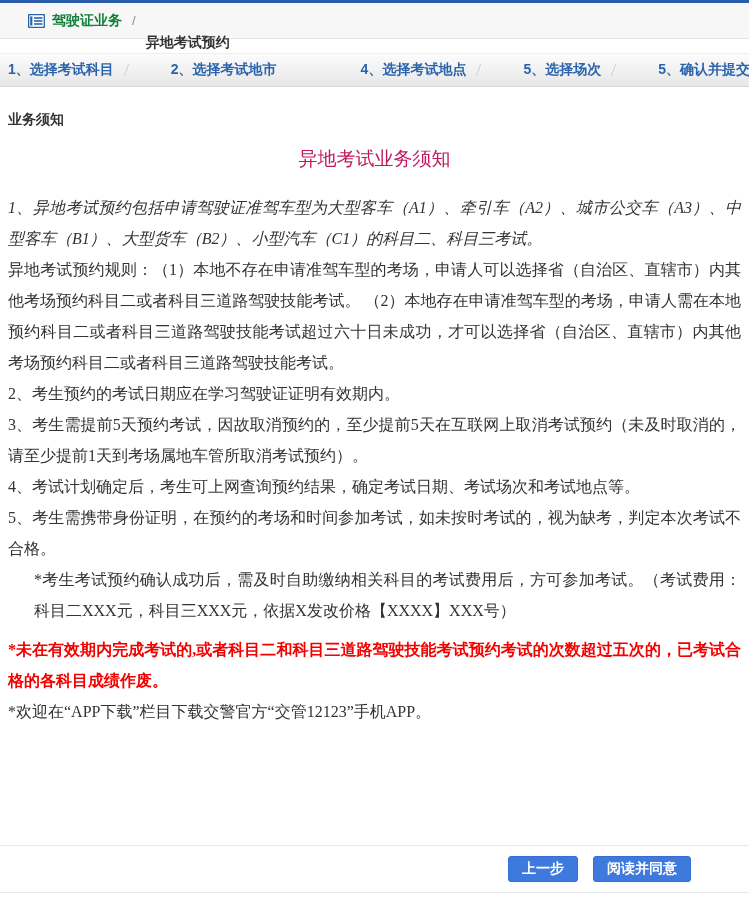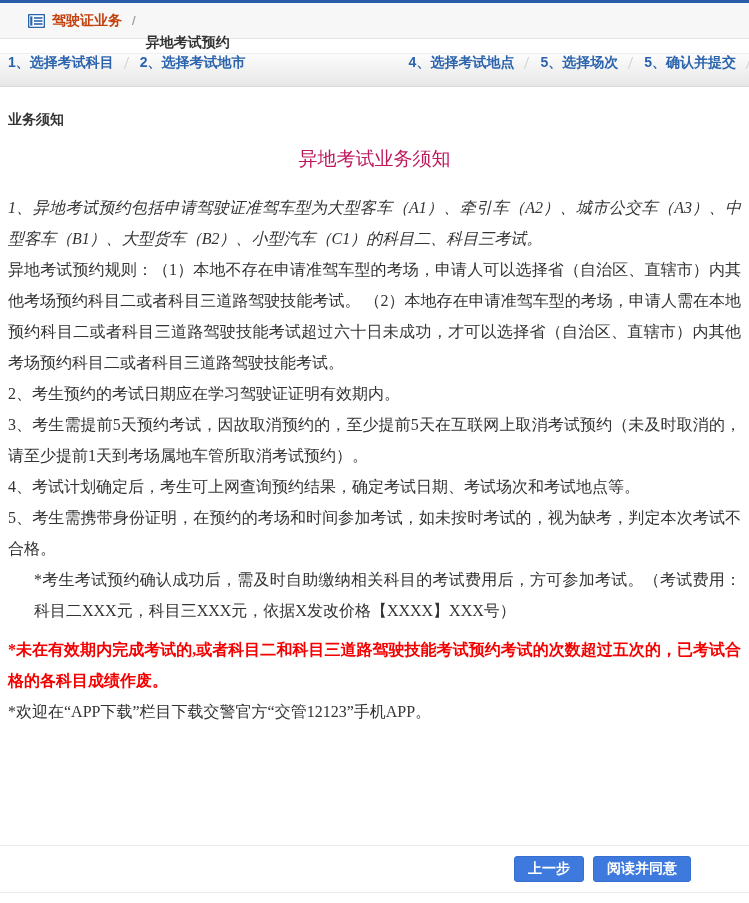--- a/index.html
+++ b/index.html
@@ -3,27 +3,27 @@
 <meta charset="utf-8">
 <style>
   html,body{margin:0;padding:0;background:#fff;}
   .page{width:749px;height:903px;position:relative;background:#fff;overflow:hidden;
         font-family:"Liberation Sans",sans-serif;}
   .topline{height:3px;background:#2a5caa;}
   
   .bc-bar{height:35px;background:#f7f7f7;border-bottom:1px solid #e4e4e4;
           display:flex;align-items:center;padding-left:28px;}
   .bc-icon{width:17px;height:14px;margin-right:7px;flex:0 0 auto;}
-  .bc-section{color:#c2410c;font-weight:bold;font-size:14px;text-decoration:none;cursor:pointer;}
+  .bc-section{color:#15803d;font-weight:bold;font-size:14px;text-decoration:none;cursor:pointer;}
   .bc-sep{color:#8a8a8a;font-size:13px;margin:0 10px;}
   .bc-current{color:#333;font-weight:bold;font-size:14px;margin-top:44px;}
   
   .steps{margin-top:14px;height:32px;background:linear-gradient(#fcfcfc,#e7e7e7);
          border-top:1px solid #efefef;border-bottom:1px solid #d9d9d9;
-         display:flex;align-items:flex-start;font-size:14px;font-weight:bold;color:#2b64ad;}
+         display:flex;align-items:center;font-size:14px;font-weight:bold;color:#2b64ad;gap:31px;}
   .step{display:flex;align-items:center;padding:0 13px;position:relative;white-space:nowrap;}
   .step.first{padding-left:8px;}
   .step.sep::after{content:"";position:absolute;right:0;top:3px;bottom:3px;width:1px;
                    background:#cfcfcf;transform:skewX(-20deg);}
   .step-active-wrap{position:relative;width:146px;margin:0 -2px;
     clip-path:polygon(0 0,calc(100% - 15px) 0,100% 50%,calc(100% - 15px) 100%,0 100%,15px 50%);
     background:#fff;}
   .step-active-inner{position:absolute;left:2px;top:2px;right:2px;bottom:2px;
     clip-path:polygon(0 0,calc(100% - 13px) 0,100% 50%,calc(100% - 13px) 100%,0 100%,13px 50%);
     background:#3b79e0;color:#fff;display:flex;align-items:center;justify-content:center;
@@ -34,21 +34,21 @@
   .notice-title{text-align:center;font-size:19px;color:#be185d;margin-top:17px;
                 font-family:Liberation Mono, monospace;}
   .para{font-size:16px;line-height:31px;color:#333;margin:0;
         font-family:"Liberation Serif",serif;text-align:justify;}
   .para.lead{margin-top:20px;font-style:italic;}
   .para.indent{padding-left:26px;}
   .para.red{color:#f50000;font-weight:bold;margin-top:8px;}
   
   .footer{position:absolute;left:0;right:0;bottom:10px;height:46px;
           border-top:1px solid #e9e9e9;border-bottom:1px solid #e9e9e9;
-          display:flex;align-items:center;justify-content:flex-end;padding-right:58px;gap:9px;
+          display:flex;align-items:center;justify-content:flex-end;padding-right:58px;gap:15px;
           background:#fff;}
   .btn{background:#3e79dd;color:#fff;border:1px solid #376fd0;border-radius:3px;
        font-size:14px;font-weight:bold;padding:4px 13px;cursor:pointer;
        font-family:"Liberation Sans",sans-serif;line-height:1.1;}
 </style>
 </head>
 <body>
 
 <div class="page">
   <div class="topline"></div>

